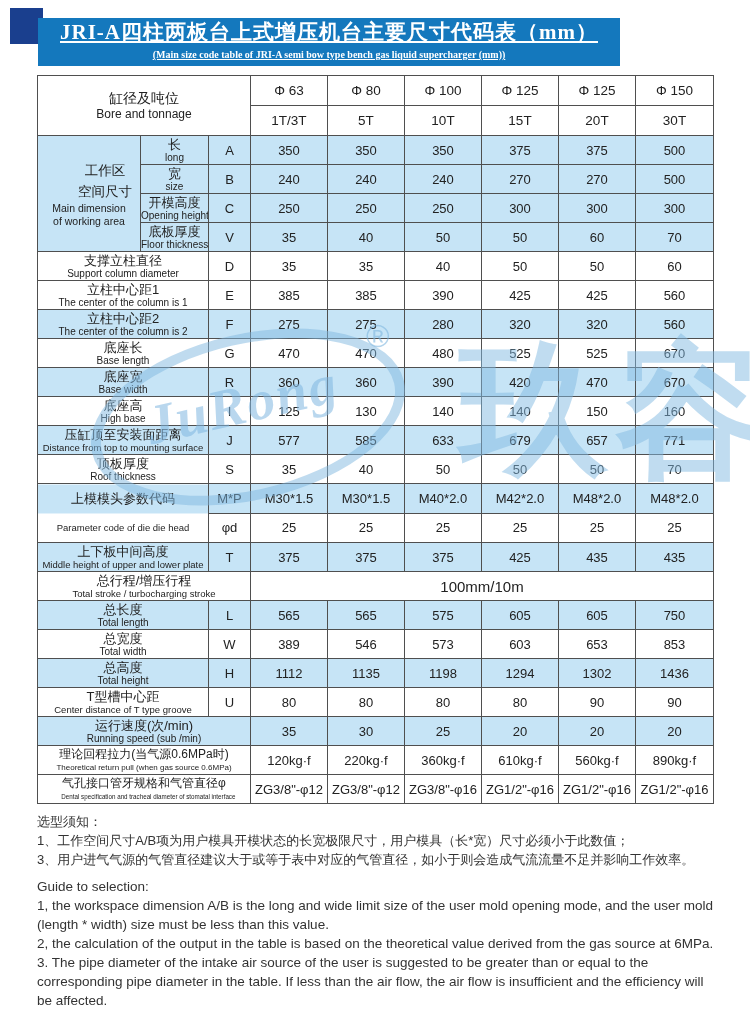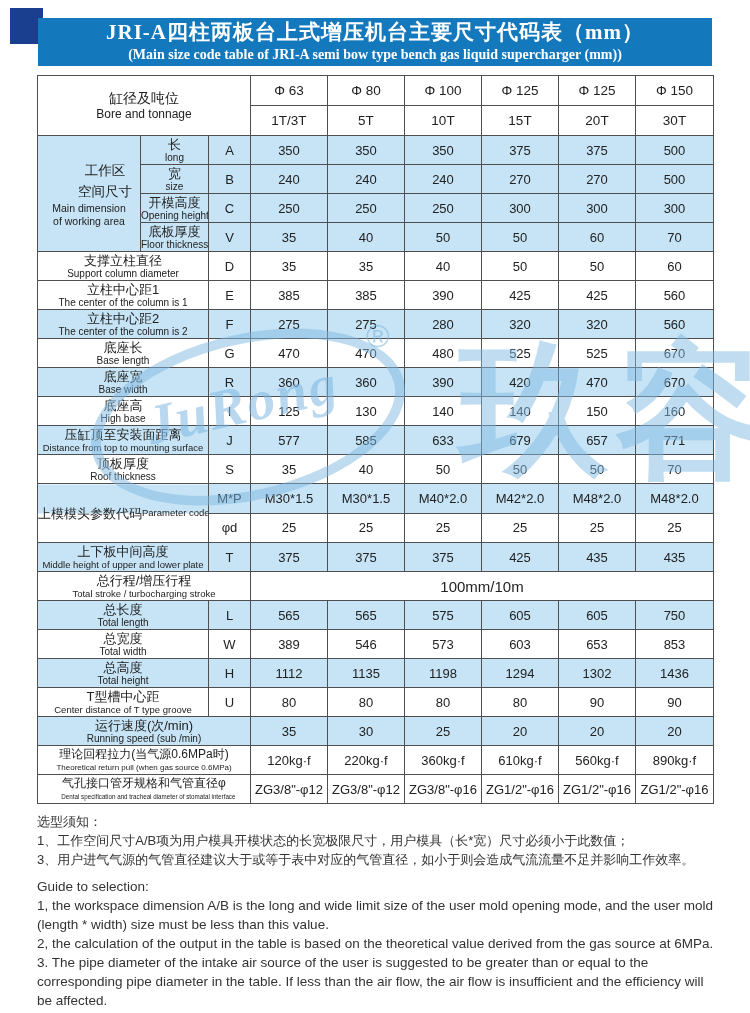--- a/index.html
+++ b/index.html
@@ -2,24 +2,24 @@
 <html><head>
 <meta charset="utf-8">
 <style>
   html,body{margin:0;padding:0;}
   body{
     width:750px;height:1013px;position:relative;background:#fff;
     font-family:"Liberation Sans","DejaVu Sans",sans-serif;color:#222;
   }
   
   .banner-fold{position:absolute;left:10px;top:8px;width:33px;height:36px;background:#1a3f8e;}
-  .banner{position:absolute;left:38px;top:18px;width:674px;height:48px;background:#1478bd;
-          color:#fff;text-align:center;font-family:"Liberation Serif","DejaVu Serif",serif;}
+  .banner{position:absolute;left:38px;top:18px;width:582px;height:48px;background:#1478bd;
+          color:#fff;text-align:center;font-family:"Liberation Serif","DejaVu Serif",serif;text-decoration:underline;}
   .banner .t-zh{font-size:21px;font-weight:bold;line-height:29px;letter-spacing:1px;}
-  .banner .t-en{font-size:14px;font-weight:bold;line-height:15px;}
+  .banner .t-en{font-size:10px;font-weight:bold;line-height:15px;}
   
   .tbl-wrap{position:absolute;left:37px;top:75px;}
   table{border-collapse:collapse;table-layout:fixed;width:676px;}
   td,th{border:1px solid #4f4f4f;text-align:center;vertical-align:middle;padding:0;overflow:hidden;}
   thead tr{height:30px;}
   tbody tr{height:29px;}
   thead th{background:#fff;font-weight:normal;font-size:13.5px;color:#222;}
   tr.blue td{background-color:#c6e4f6;}
   tr.white td{background-color:#fff;}
   .zh{font-size:13px;line-height:15px;white-space:nowrap;}
@@ -27,21 +27,21 @@
   .en.small{font-size:9.5px;}
   .en.tiny{font-size:8px;}
   .en.micro{font-size:8px;transform:scaleX(.78);transform-origin:50% 50%;}
   .code{font-size:13px;}
   .val{font-size:13px;}
   .corner .zh{font-size:14px;line-height:18px;}
   .corner .en{font-size:12px;line-height:15px;}
   .gzh{font-size:13.5px;line-height:21px;white-space:nowrap;padding-left:32px;}
   .gen{font-size:10.5px;line-height:13px;white-space:nowrap;}
   td.merged-label{background-image:linear-gradient(#c6e4f6 50%,#ffffff 50%);background-color:transparent;}
-  .ml-wrap{display:flex;flex-direction:row;height:58px;}
+  .ml-wrap{display:flex;flex-direction:column;height:58px;}
   .ml-wrap>div{flex:1;display:flex;align-items:center;justify-content:center;}
   .stroke-val{font-size:15px;}
   
   .wm{position:absolute;left:0;top:0;width:750px;height:1013px;pointer-events:none;z-index:5;}
   .wm-ellipse{position:absolute;left:88px;top:334px;width:300px;height:146px;border:10px solid rgba(128,183,224,.5);
               border-radius:50%;transform:rotate(-13deg);}
   .wm-logo{position:absolute;left:112px;top:372px;width:260px;text-align:center;font-style:italic;font-weight:bold;
            font-size:56px;letter-spacing:2px;color:rgba(128,183,224,.55);transform:rotate(-13deg);
            font-family:"Liberation Serif","DejaVu Serif",serif;}
   .wm-reg{position:absolute;left:366px;top:318px;font-size:32px;color:rgba(128,183,224,.6);}

